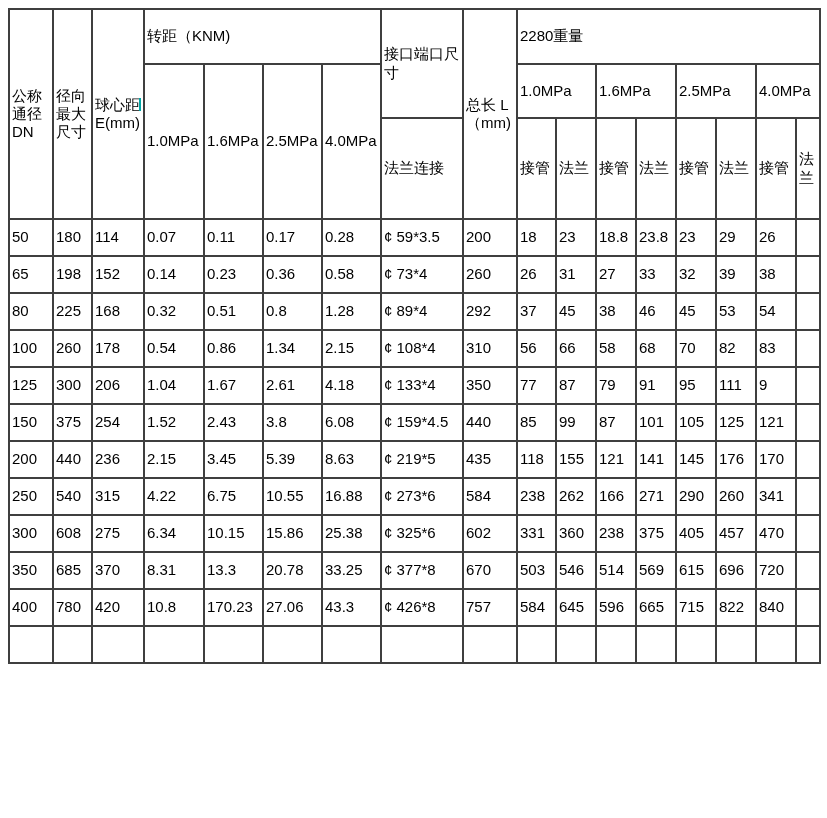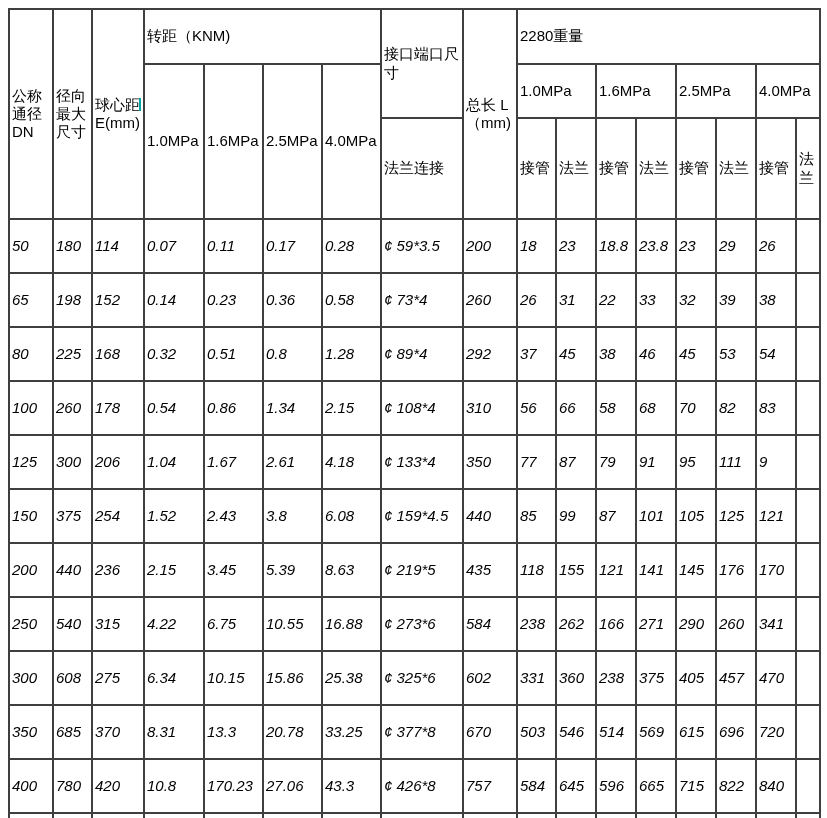--- a/index.html
+++ b/index.html
@@ -26,21 +26,21 @@
     padding: 0 2px;
     text-align: left;
     vertical-align: middle;
     font-weight: normal;
     line-height: 1.22;
     overflow: hidden;
   }
   thead tr.hrow-1 { height: 55px; }
   thead tr.hrow-2 { height: 54px; }
   thead tr.hrow-3 { height: 101px; margin-left: 27px; }
-  tbody tr { height: 54px; font-style: italic; }
+  tbody tr { height: 37px; }
   .caret {
     position: absolute;
     left: 139px; top: 98px;
     width: 2px; height: 13px;
     background: #00a6a6;
   }
 </style>
 </head>
 <body>
 
@@ -122,21 +122,21 @@
           <td>198</td>
           <td>152</td>
           <td>0.14</td>
           <td>0.23</td>
           <td>0.36</td>
           <td>0.58</td>
           <td>¢ 73*4</td>
           <td>260</td>
           <td>26</td>
           <td>31</td>
-          <td>22</td>
+          <td>27</td>
           <td>33</td>
           <td>32</td>
           <td>39</td>
           <td>38</td>
           <td></td>
         </tr>
         <tr>
           <td>80</td>
           <td>225</td>
           <td>168</td>

